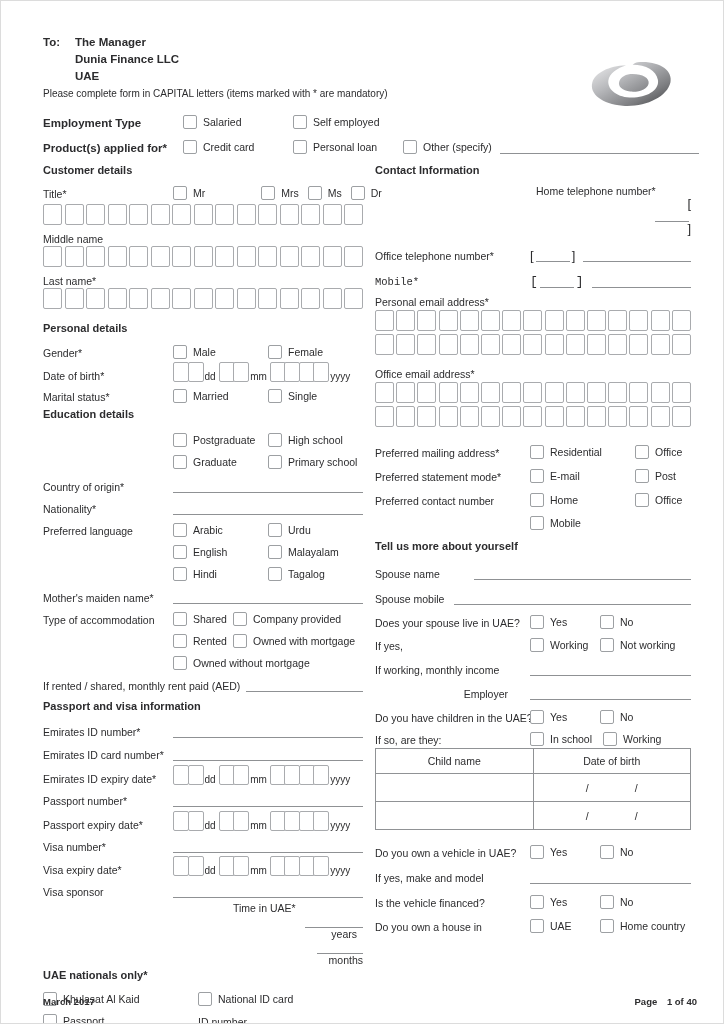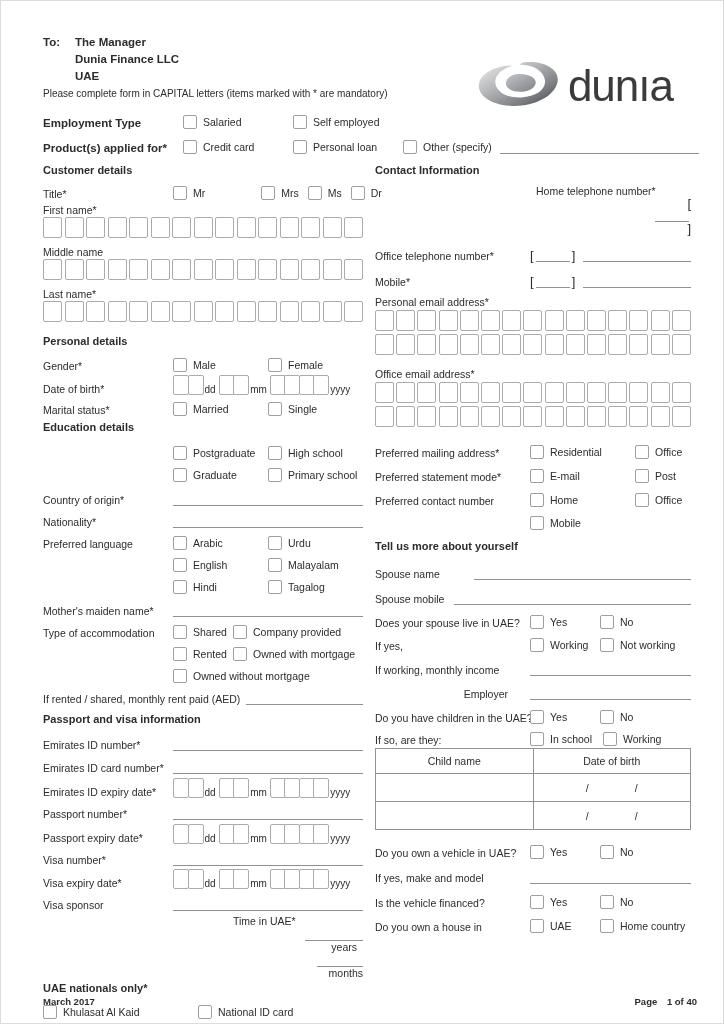--- a/index.html
+++ b/index.html
@@ -61,21 +61,20 @@
             <linearGradient id="chrome" x1="0%" y1="0%" x2="100%" y2="100%">
               <stop offset="0%" stop-color="#f0f0f1"></stop>
               <stop offset="38%" stop-color="#b7b8bb"></stop>
               <stop offset="72%" stop-color="#7d7e81"></stop>
               <stop offset="100%" stop-color="#404144"></stop>
             </linearGradient>
           </defs>
           <path fill="url(#chrome)" fill-rule="evenodd" d="M58 6 C84 4 100 16 97 30 C93 48 66 60 40 58 C16 56 0 44 4 30 C7 19 24 10 44 10 C34 13 24 19 23 28 C22 40 36 49 54 48 C72 47 84 38 82 27 C80 16 68 9 52 9 C54 7 56 6 58 6 Z M52 20 C64 20 72 25 71 31 C70 38 60 42 49 41 C40 40 34 35 36 29 C38 23 44 20 52 20 Z"></path>
         </svg>
       </span>
-      <span class="logotext">dunıa</span>
     </div>
     <div class="to-block">
       <span class="to-label">To:</span>
       <div>
         <div>The Manager</div>
         <div>Dunia Finance LLC</div>
         <div>UAE</div>
       </div>
     </div>
     <div class="note">Please complete form in CAPITAL letters (items marked with * are mandatory)</div>
@@ -128,21 +127,20 @@
         <div class="opt" style="margin-right:9px;">
             <div class="cb"></div>
             <span class="lbl">Ms</span>
           </div>
         <div class="opt">
             <div class="cb"></div>
             <span class="lbl">Dr</span>
           </div>
       </div>
 
-      <div class="lbl" style="margin-bottom:1px;">First name*</div>
       <div class="char-row" style="margin-bottom:8px;">
           <div class="char-box"></div>
           <div class="char-box"></div>
           <div class="char-box"></div>
           <div class="char-box"></div>
           <div class="char-box"></div>
           <div class="char-box"></div>
           <div class="char-box"></div>
           <div class="char-box"></div>
           <div class="char-box"></div>
@@ -468,21 +466,21 @@
         <span class="bracket">]</span>
         <div class="wline" style="margin-left:8px;"></div>
       </div>
       <div class="frow" style="margin-bottom:7px;">
         <span class="lbl rlw">Office telephone number*</span>
         <span class="bracket">[</span>
         <div class="bline"></div>
         <span class="bracket">]</span>
         <div class="wline" style="margin-left:8px;"></div>
       </div>
-      <div class="frow" style="margin-bottom:8px;">
+      <div class="frow" style="margin-bottom:8px;font-family:Liberation Mono, monospace;">
         <span class="lbl rlw">Mobile*</span>
         <span class="bracket">[</span>
         <div class="bline"></div>
         <span class="bracket">]</span>
         <div class="wline" style="margin-left:8px;max-width:110px;"></div>
       </div>
 
       <div class="lbl" style="margin-bottom:2px;">Personal email address*</div>
       <div class="char-row" style="margin-bottom:3px;">
           <div class="char-box"></div>

